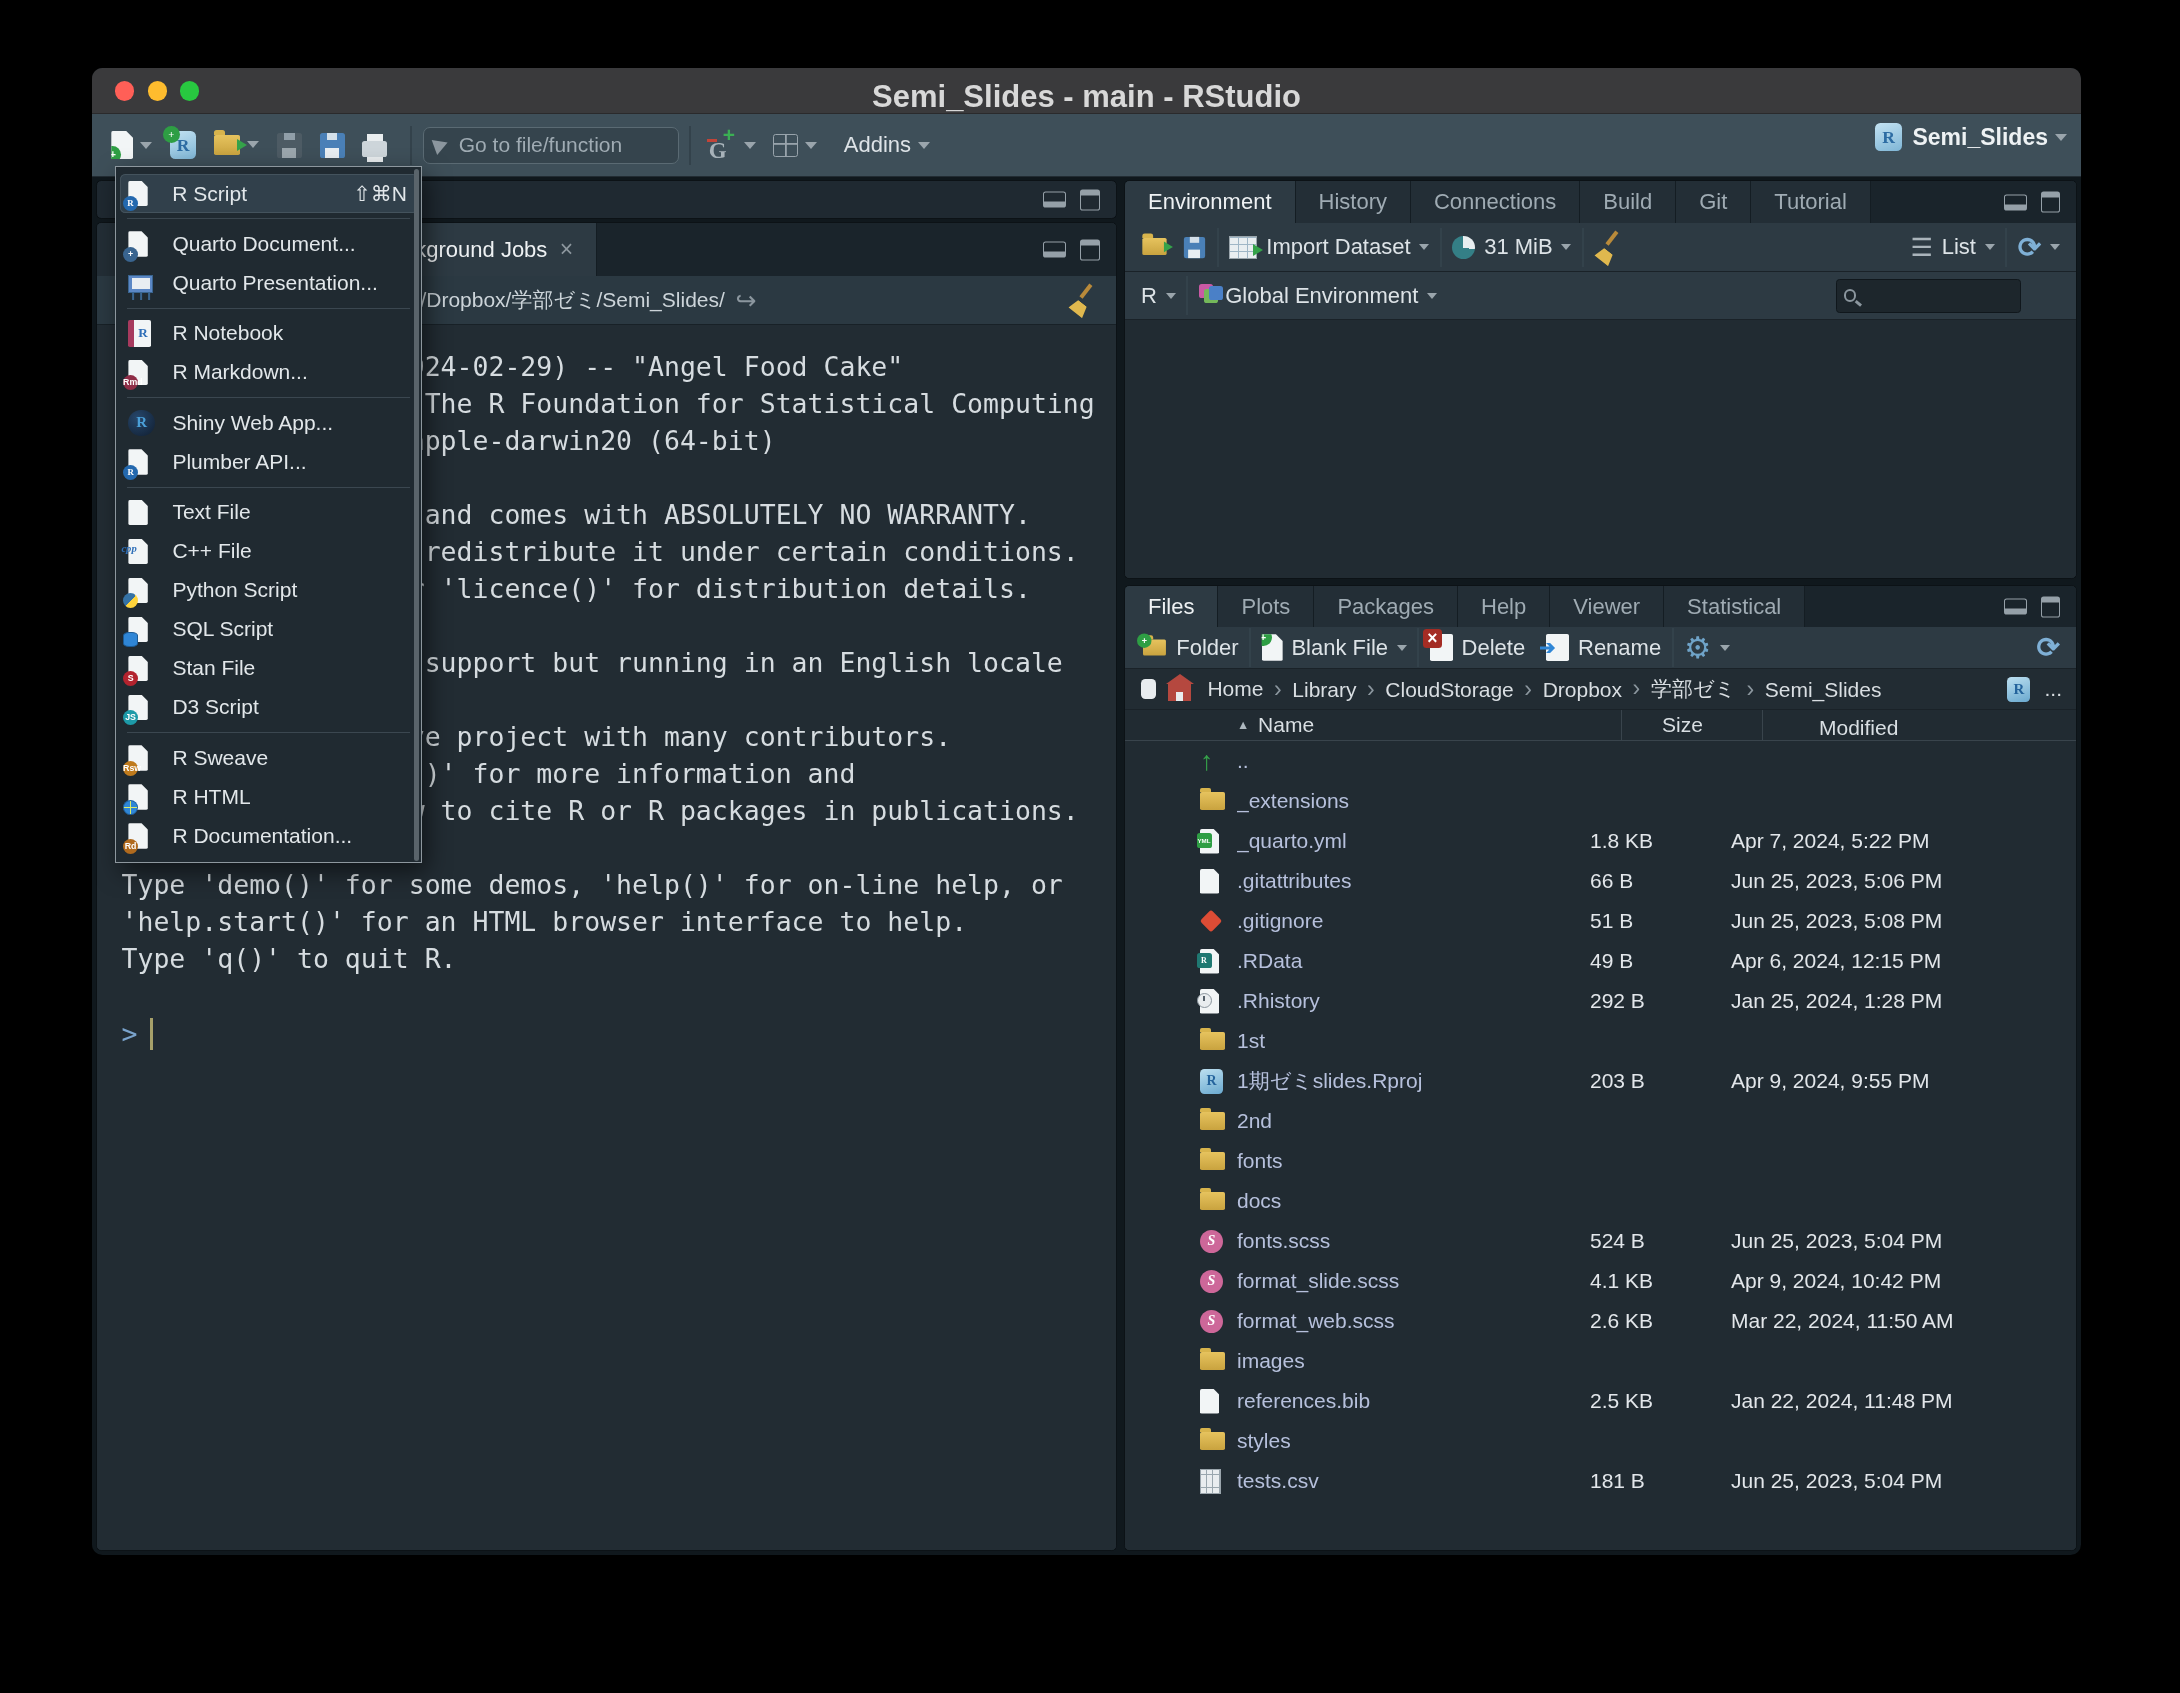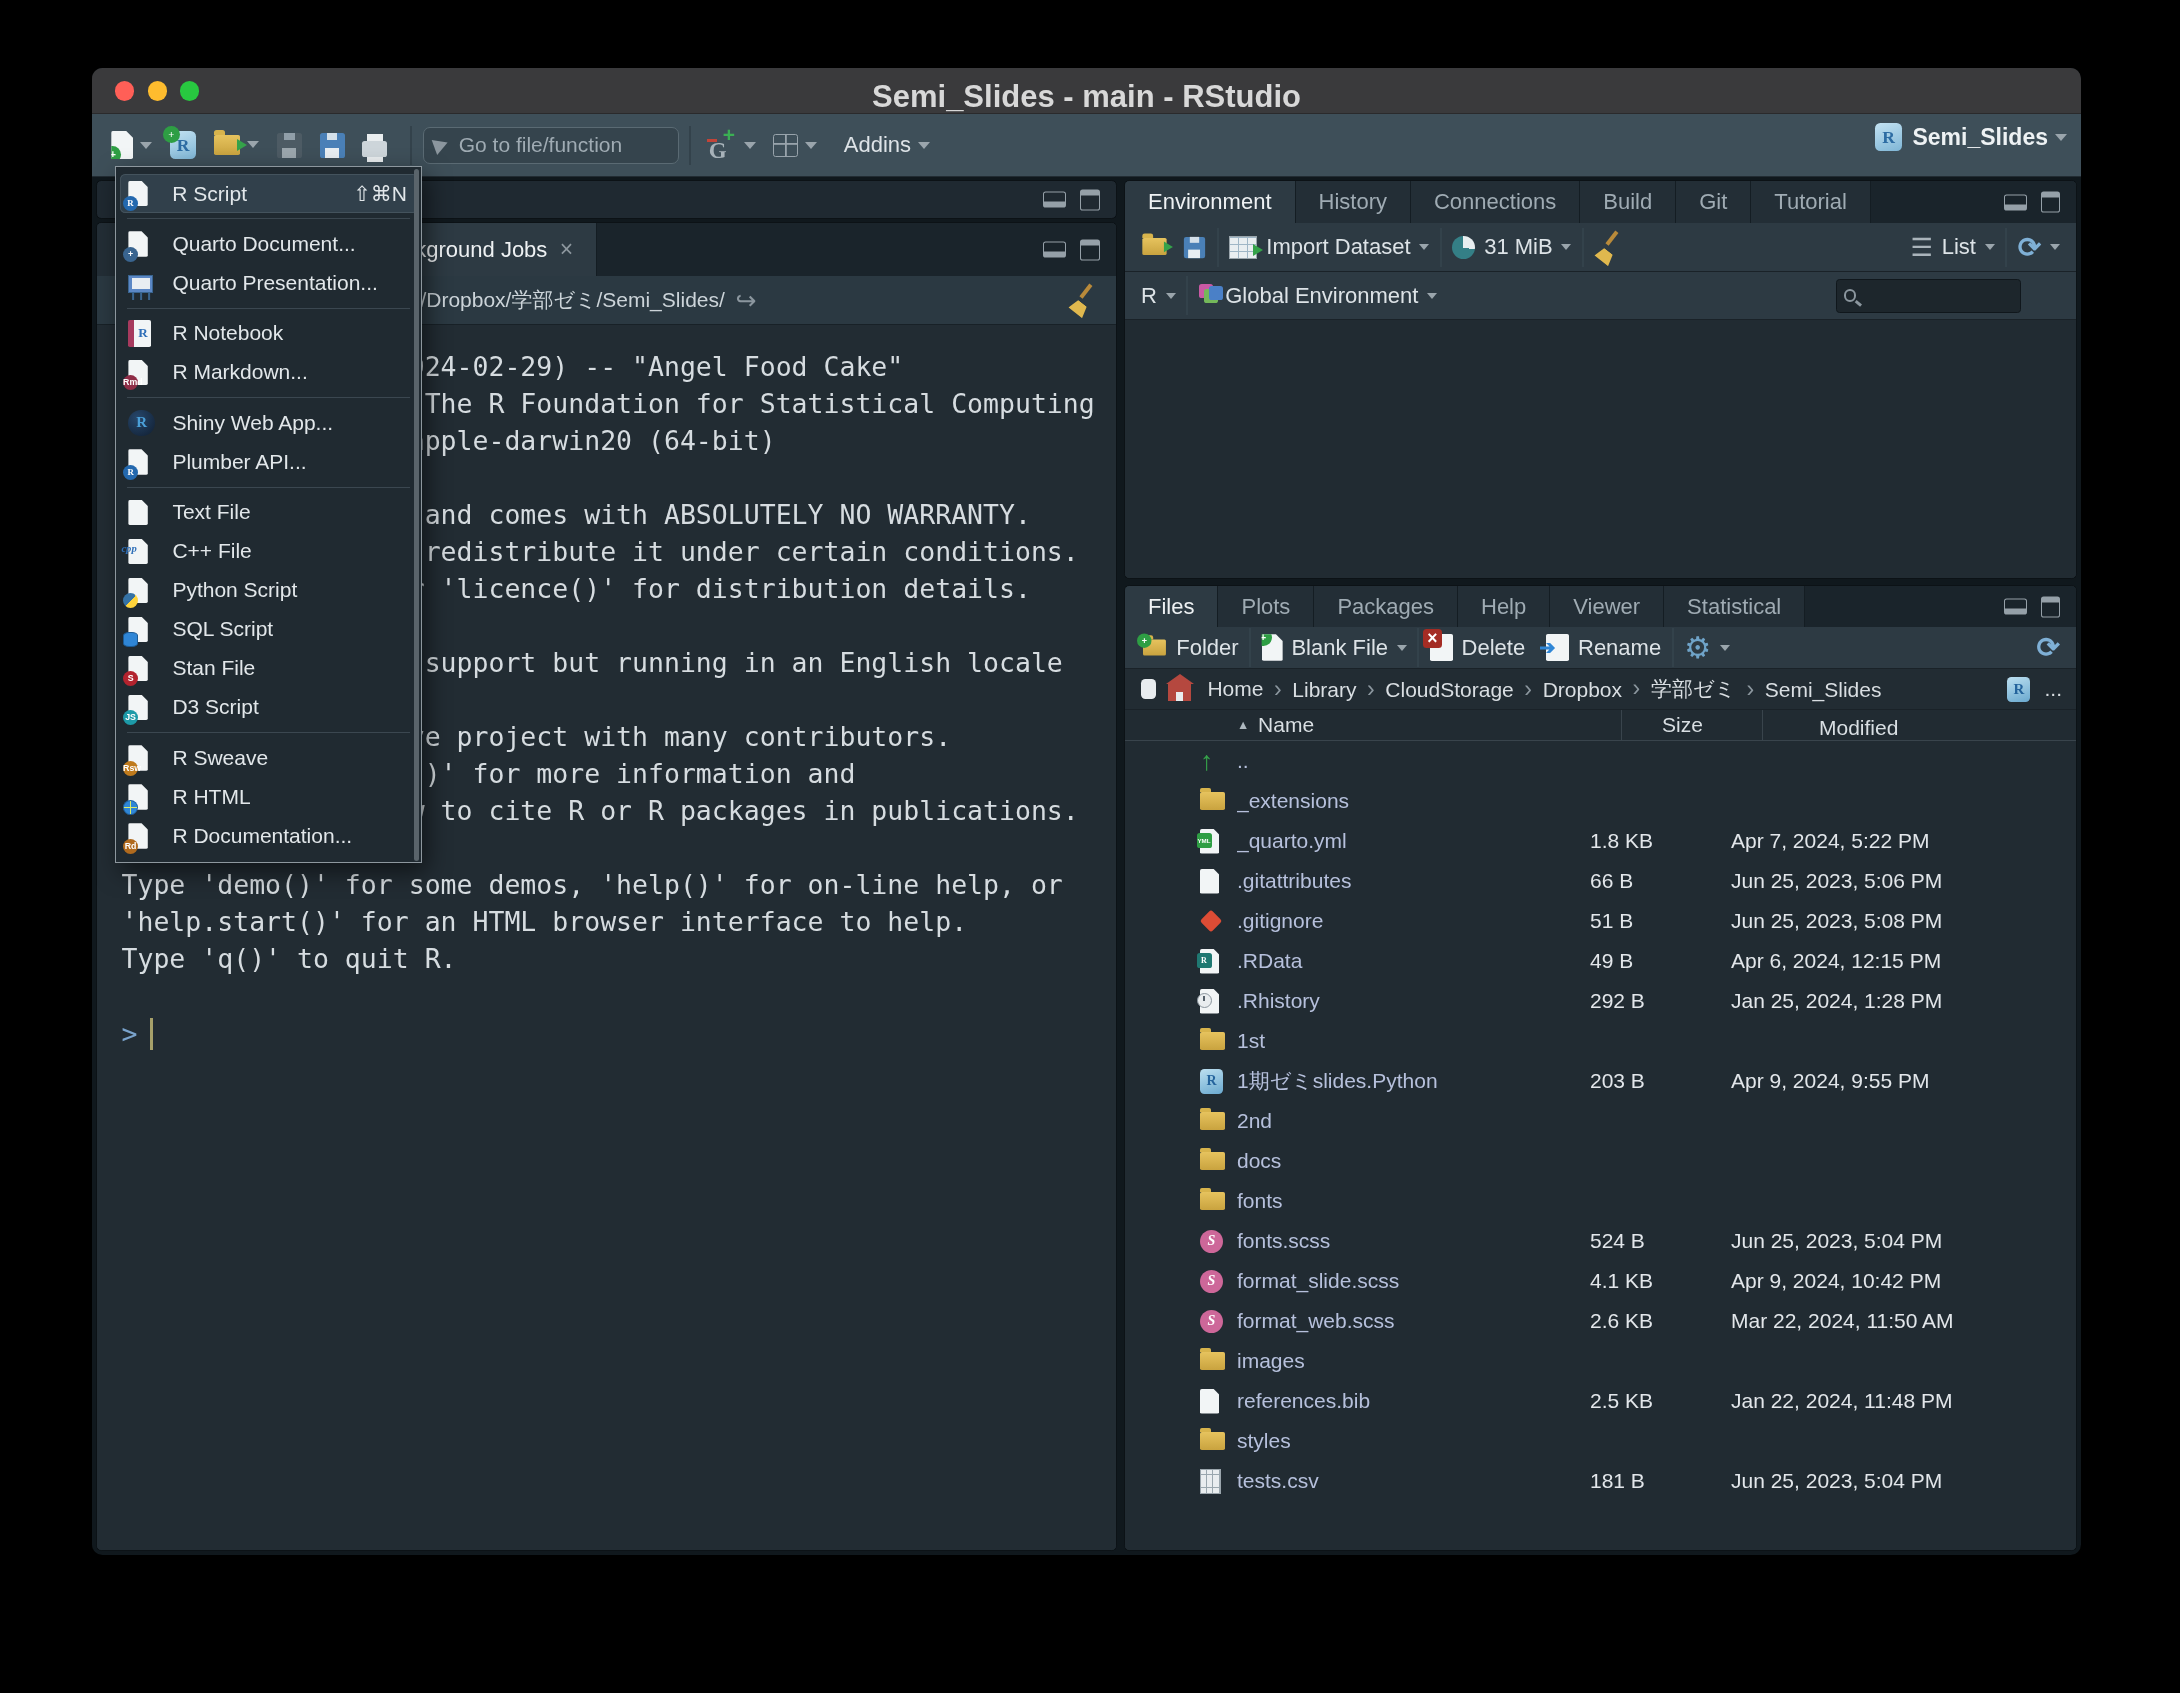--- a/index.html
+++ b/index.html
@@ -562,54 +562,54 @@
           </span>
         <span class="fc-name">1st</span>
         <span class="fc-size"></span>
         <span class="fc-mod"></span>
       </div>
       <div class="frow">
         <span class="fc-check"><span class="chk"></span></span>
         <span class="fc-icon">
             <span class="fi-rproj">R</span>
           </span>
-        <span class="fc-name">1期ゼミslides.Python</span>
+        <span class="fc-name">1期ゼミslides.Rproj</span>
         <span class="fc-size">203 B</span>
         <span class="fc-mod">Apr 9, 2024, 9:55 PM</span>
       </div>
       <div class="frow">
         <span class="fc-check"><span class="chk"></span></span>
         <span class="fc-icon">
             <span class="fi-folder"></span>
           </span>
         <span class="fc-name">2nd</span>
         <span class="fc-size"></span>
         <span class="fc-mod"></span>
       </div>
       <div class="frow">
         <span class="fc-check"><span class="chk"></span></span>
         <span class="fc-icon">
             <span class="fi-folder"></span>
           </span>
+        <span class="fc-name">fonts</span>
+        <span class="fc-size"></span>
+        <span class="fc-mod"></span>
+      </div>
+      <div class="frow">
+        <span class="fc-check"><span class="chk"></span></span>
+        <span class="fc-icon">
+            <span class="fi-folder"></span>
+          </span>
         <span class="fc-name">docs</span>
         <span class="fc-size"></span>
         <span class="fc-mod"></span>
       </div>
       <div class="frow">
         <span class="fc-check"><span class="chk"></span></span>
         <span class="fc-icon">
-            <span class="fi-folder"></span>
-          </span>
-        <span class="fc-name">fonts</span>
-        <span class="fc-size"></span>
-        <span class="fc-mod"></span>
-      </div>
-      <div class="frow">
-        <span class="fc-check"><span class="chk"></span></span>
-        <span class="fc-icon">
             <span class="fi-sass">S</span>
           </span>
         <span class="fc-name">fonts.scss</span>
         <span class="fc-size">524 B</span>
         <span class="fc-mod">Jun 25, 2023, 5:04 PM</span>
       </div>
       <div class="frow">
         <span class="fc-check"><span class="chk"></span></span>
         <span class="fc-icon">
             <span class="fi-sass">S</span>

